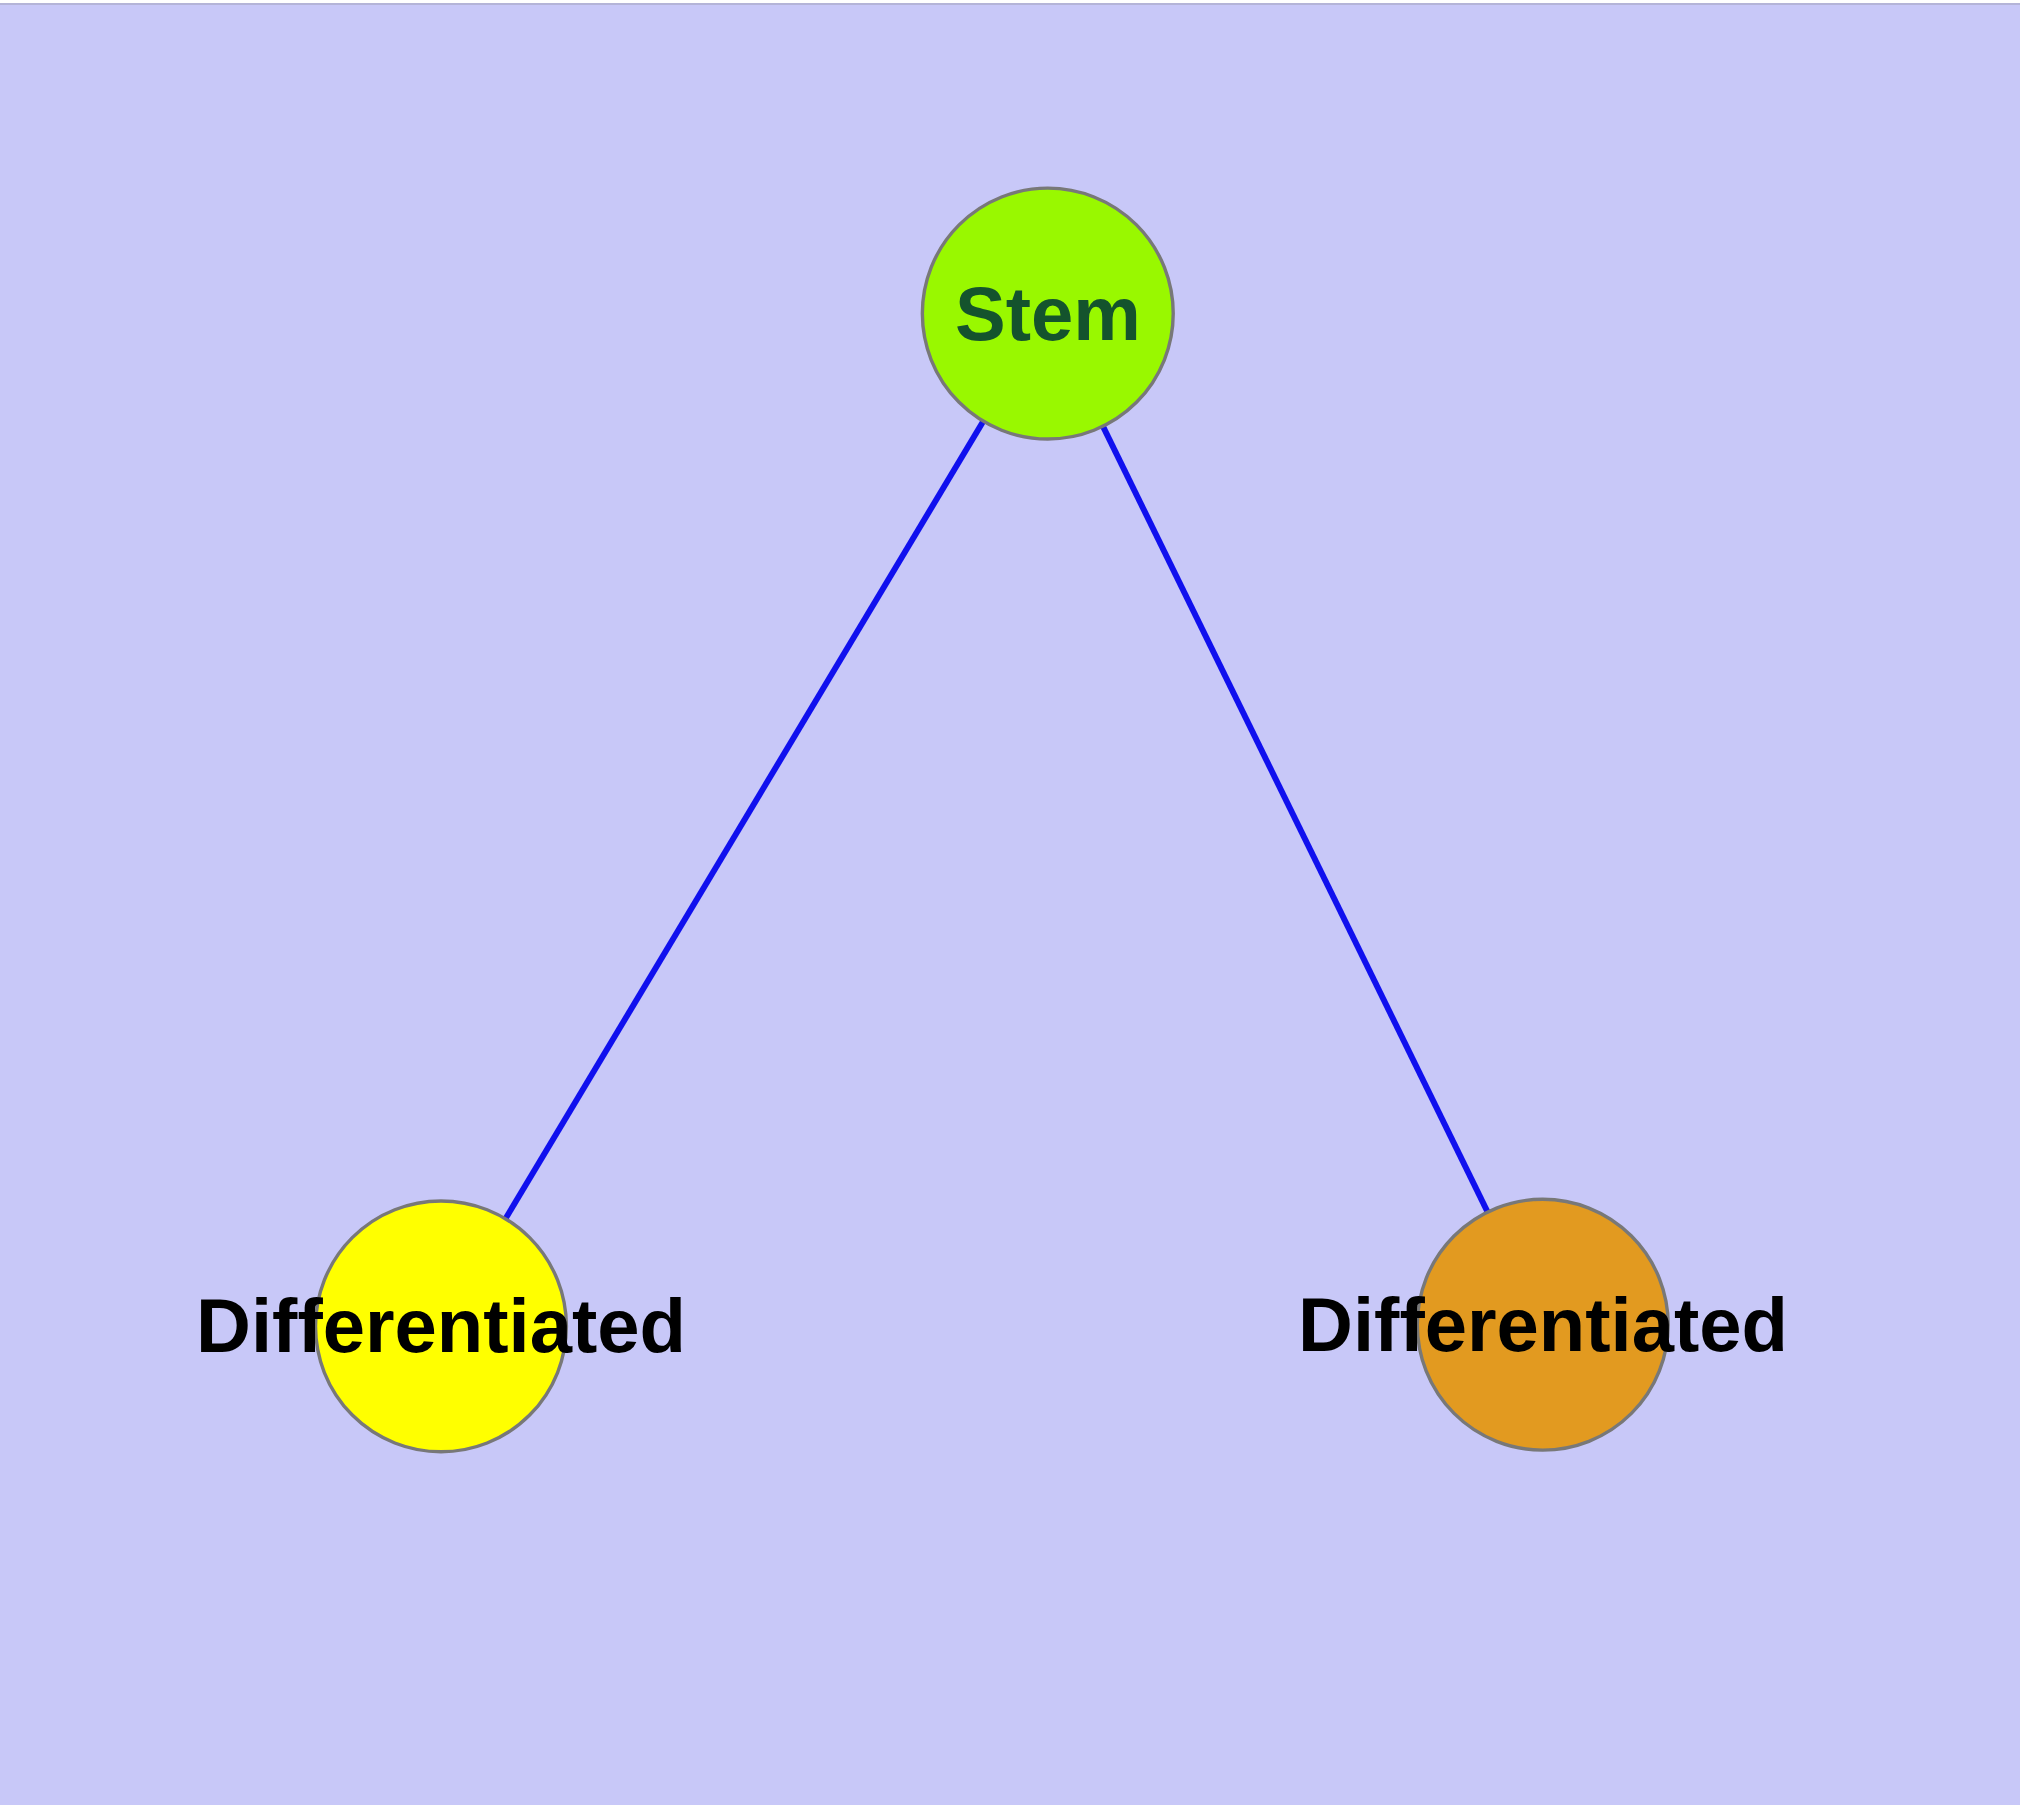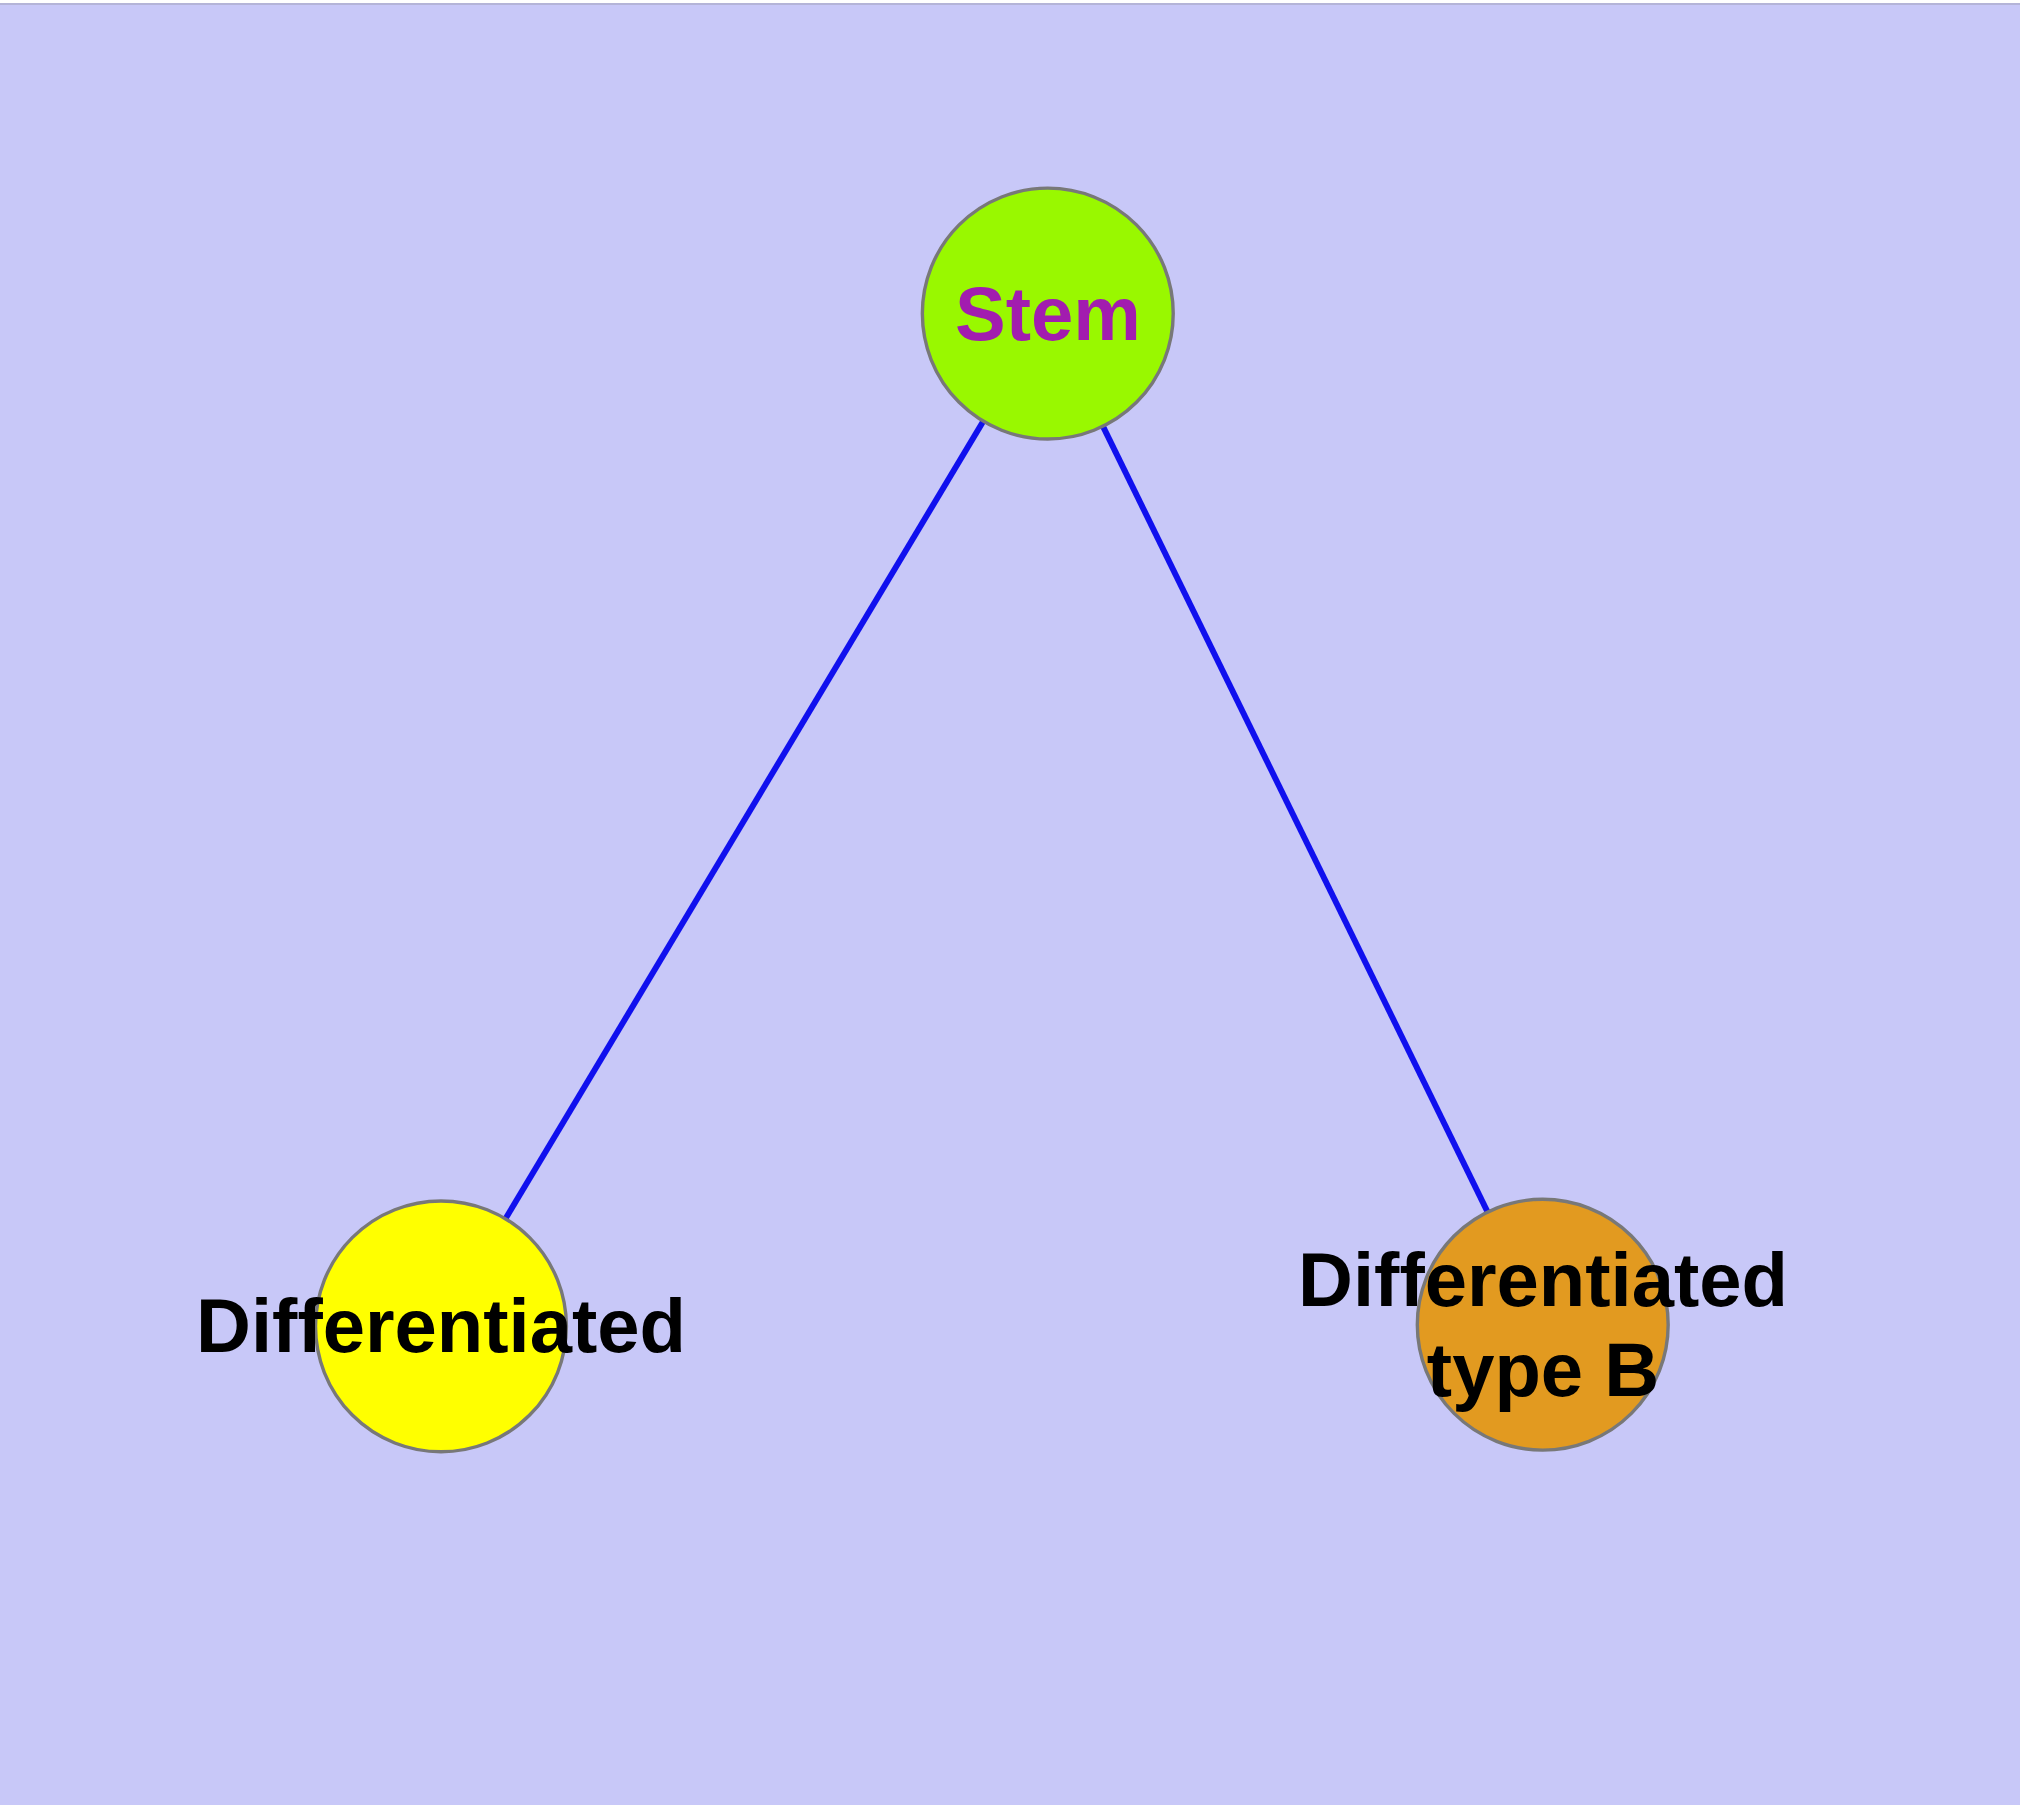--- a/index.html
+++ b/index.html
@@ -52,31 +52,30 @@
   <svg class="graph" width="2021" height="1812" viewBox="0 0 2384 2138">
 
     <line x1="1236" y1="370" x2="520" y2="1565" stroke-width="7" stroke="#1010EE"></line>
     <line x1="1236" y1="370" x2="1820" y2="1563" stroke-width="7" stroke="#1010EE"></line>
 
     <circle cx="1236" cy="370" r="148" stroke-width="4" fill="#99F800" stroke="#787878"></circle>
     <circle cx="520" cy="1565" r="148" stroke-width="4" fill="#FFFF00" stroke="#787878"></circle>
     <circle cx="1820" cy="1563" r="148" stroke-width="4" fill="#E29A20" stroke="#787878"></circle>
   </svg>
 
-  <div class="node-label" style="left: 1048px; top: 314px; color: #a21caf;">
+  <div class="node-label" style="left: 1048px; top: 314px; color: #14532d;">
     <span class="line">Stem</span>
   </div>
 
   <div class="node-label" style="left: 441px; top: 1326px; color: rgb(0, 0, 0);">
     <span class="line">Differentiated</span>
   </div>
 
   <div class="node-label" style="left: 1543px; top: 1325px; color: rgb(0, 0, 0);">
     <span class="line">Differentiated</span>
-    <span class="line">type B</span>
   </div>
 
   <div class="frame-strip frame-top" style="background-color: rgb(255, 255, 255);"></div>
   <div class="frame-strip frame-hair" style="background-color: rgb(180, 180, 216);"></div>
   <div class="frame-strip frame-bottom" style="background-color: rgb(255, 255, 255);"></div>
 
 </div>
 
 
 </body></html>

